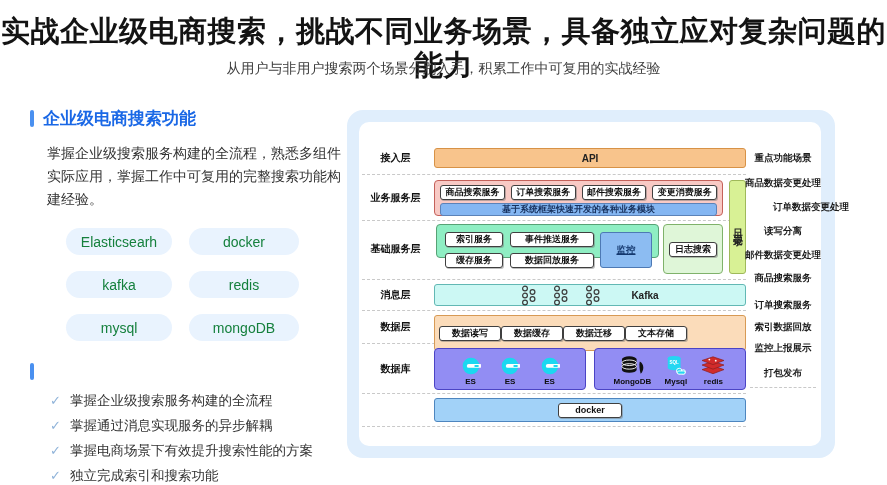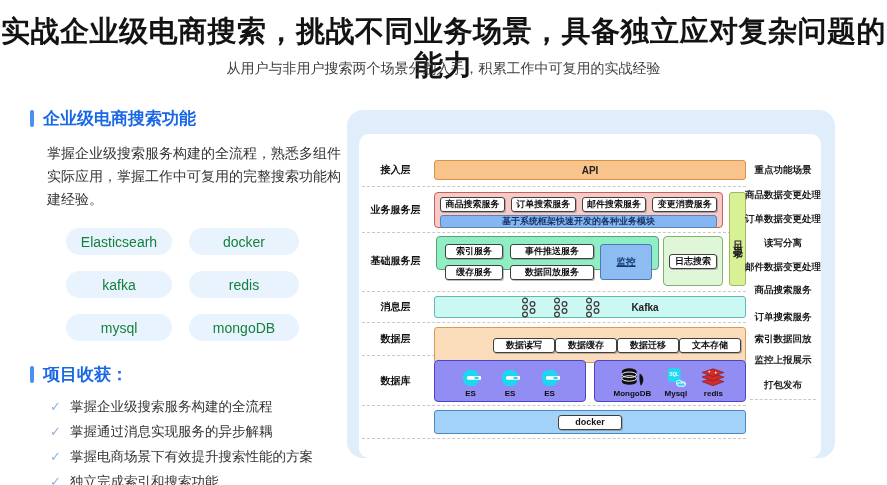--- a/index.html
+++ b/index.html
@@ -46,21 +46,21 @@
   .checklist { margin:12px 0 0 20px; display:flex; flex-direction:column; gap:8px; }
   .check-item { display:flex; align-items:flex-start; font-size:13.5px; color:#333; line-height:17px; }
   .check-mark { color:#8fb3d9; font-weight:bold; margin-right:9px; font-size:13px; }
 
   
   .diagram-outer {
     position:absolute; left:347px; top:110px; width:488px; height:348px;
     background:#e0eefc; border-radius:16px;
   }
   .diagram-inner {
-    position:absolute; left:12px; top:24px; width:462px; height:324px;
+    position:absolute; left:12px; top:12px; width:462px; height:324px;
     background:#ffffff; border-radius:10px;
   }
   .layer-label {
     position:absolute; left:0; width:73px;
     display:flex; align-items:center; justify-content:center;
     font-size:10px; font-weight:bold; color:#111; white-space:nowrap;
   }
   .dash { position:absolute; left:3px; width:384px; height:0; border-top:1px dashed #c9c9c9; }
   .rp-dash { position:absolute; left:391px; top:265px; width:66px; height:0; border-top:1px dashed #c9c9c9; }
 
@@ -126,21 +126,21 @@
     position:absolute; left:75px; top:162px; width:312px; height:22px;
     background:#ccf8f4; border:1px solid #62b8b4; border-radius:3px;
     display:flex; align-items:center; justify-content:center; gap:17px;
   }
   .kafka-name { font-size:10px; font-weight:bold; color:#222; margin-left:14px; }
   .kafka-ic { display:flex; }
 
   .row-data {
     position:absolute; left:75px; top:193px; width:312px; height:36px;
     background:#fbdcba; border:1px solid #d79a55; border-radius:3px;
-    display:flex; align-items:center; justify-content:flex-end; padding:0 4px;
+    display:flex; align-items:center; justify-content:flex-start; padding:0 4px;
   }
   .row-data .wbox { width:62px; }
 
   .db-box {
     position:absolute; top:226px; width:152px; height:42px;
     background:#928df3; border:1px solid #4b44c5; border-radius:4px;
     display:flex; align-items:flex-end; justify-content:space-evenly; padding:3px 6px;
   }
   .db-a { left:75px; }
   .db-b { left:235px; }
@@ -180,21 +180,20 @@
     <div class="pill">Elasticsearh</div>
     <div class="pill">docker</div>
     <div class="pill">kafka</div>
     <div class="pill">redis</div>
     <div class="pill">mysql</div>
     <div class="pill">mongoDB</div>
   </div>
 
   <div class="sec-heading gains-heading">
     <span class="accent-bar"></span>
-    <span class="sec-heading-text">项目收获：</span>
   </div>
 
   <div class="checklist">
     <div class="check-item">
       <span class="check-mark">✓</span>
       <span>掌握企业级搜索服务构建的全流程</span>
     </div>
     <div class="check-item">
       <span class="check-mark">✓</span>
       <span>掌握通过消息实现服务的异步解耦</span>
@@ -359,21 +358,21 @@
       </div>
     </div>
 
     <div class="row-runtime">
       <div class="wbox">docker</div>
     </div>
 
     <div class="right-panel">
       <div class="rp-item" style="top:30px;">重点功能场景</div>
       <div class="rp-item" style="top:55px;">商品数据变更处理</div>
-      <div class="rp-item" style="top:79px;">订单数据变更处理</div>
+      <div class="rp-item" style="top:79px;margin-left:28px;">订单数据变更处理</div>
       <div class="rp-item" style="top:103px;">读写分离</div>
       <div class="rp-item" style="top:127px;">邮件数据变更处理</div>
       <div class="rp-item" style="top:150px;">商品搜索服务</div>
       <div class="rp-item" style="top:177px;">订单搜索服务</div>
       <div class="rp-item" style="top:199px;">索引数据回放</div>
       <div class="rp-item" style="top:220px;">监控上报展示</div>
       <div class="rp-item" style="top:245px;">打包发布</div>
     </div>
     <div class="rp-dash"></div>
 

